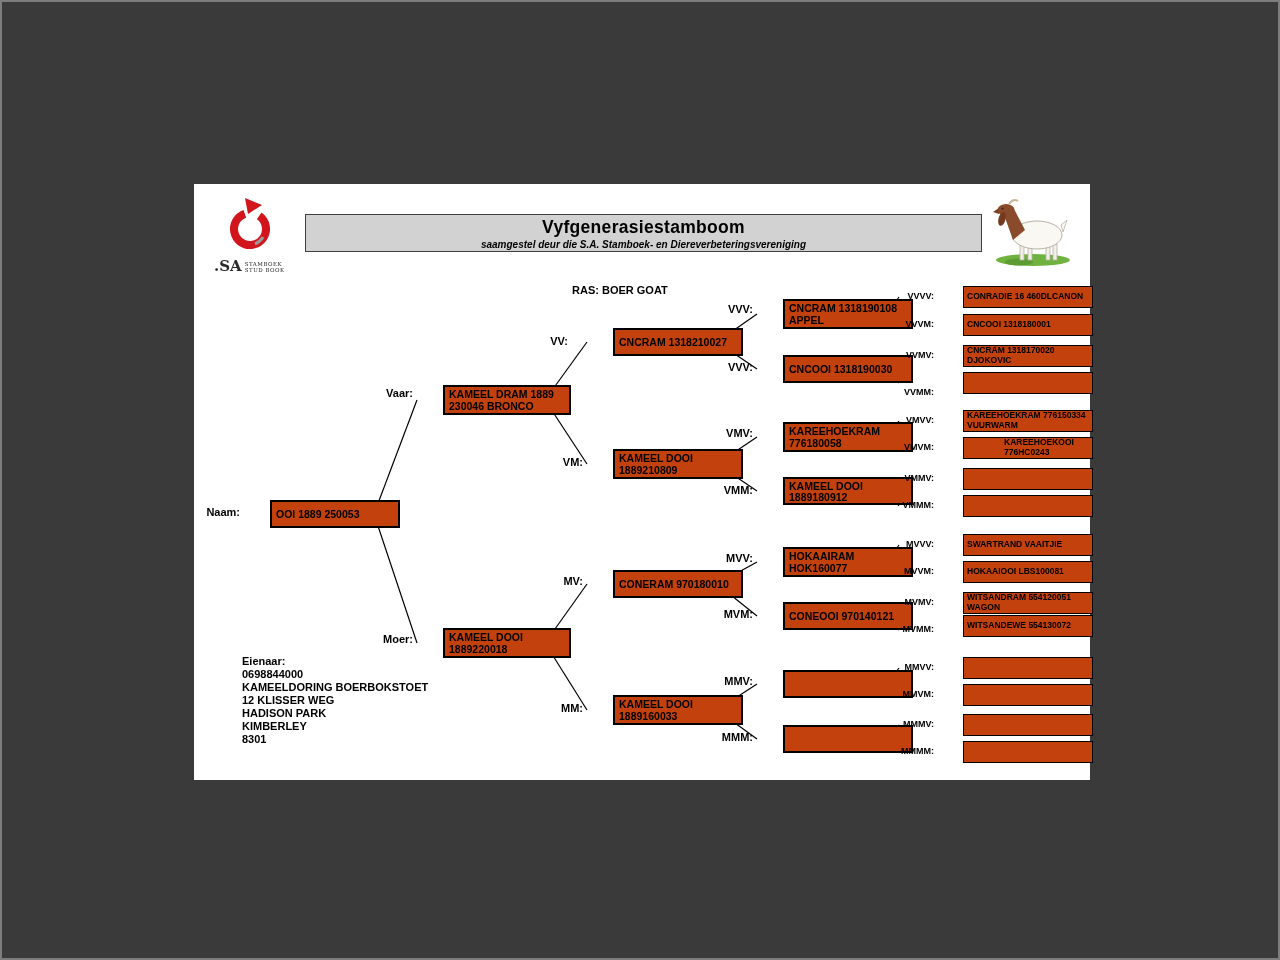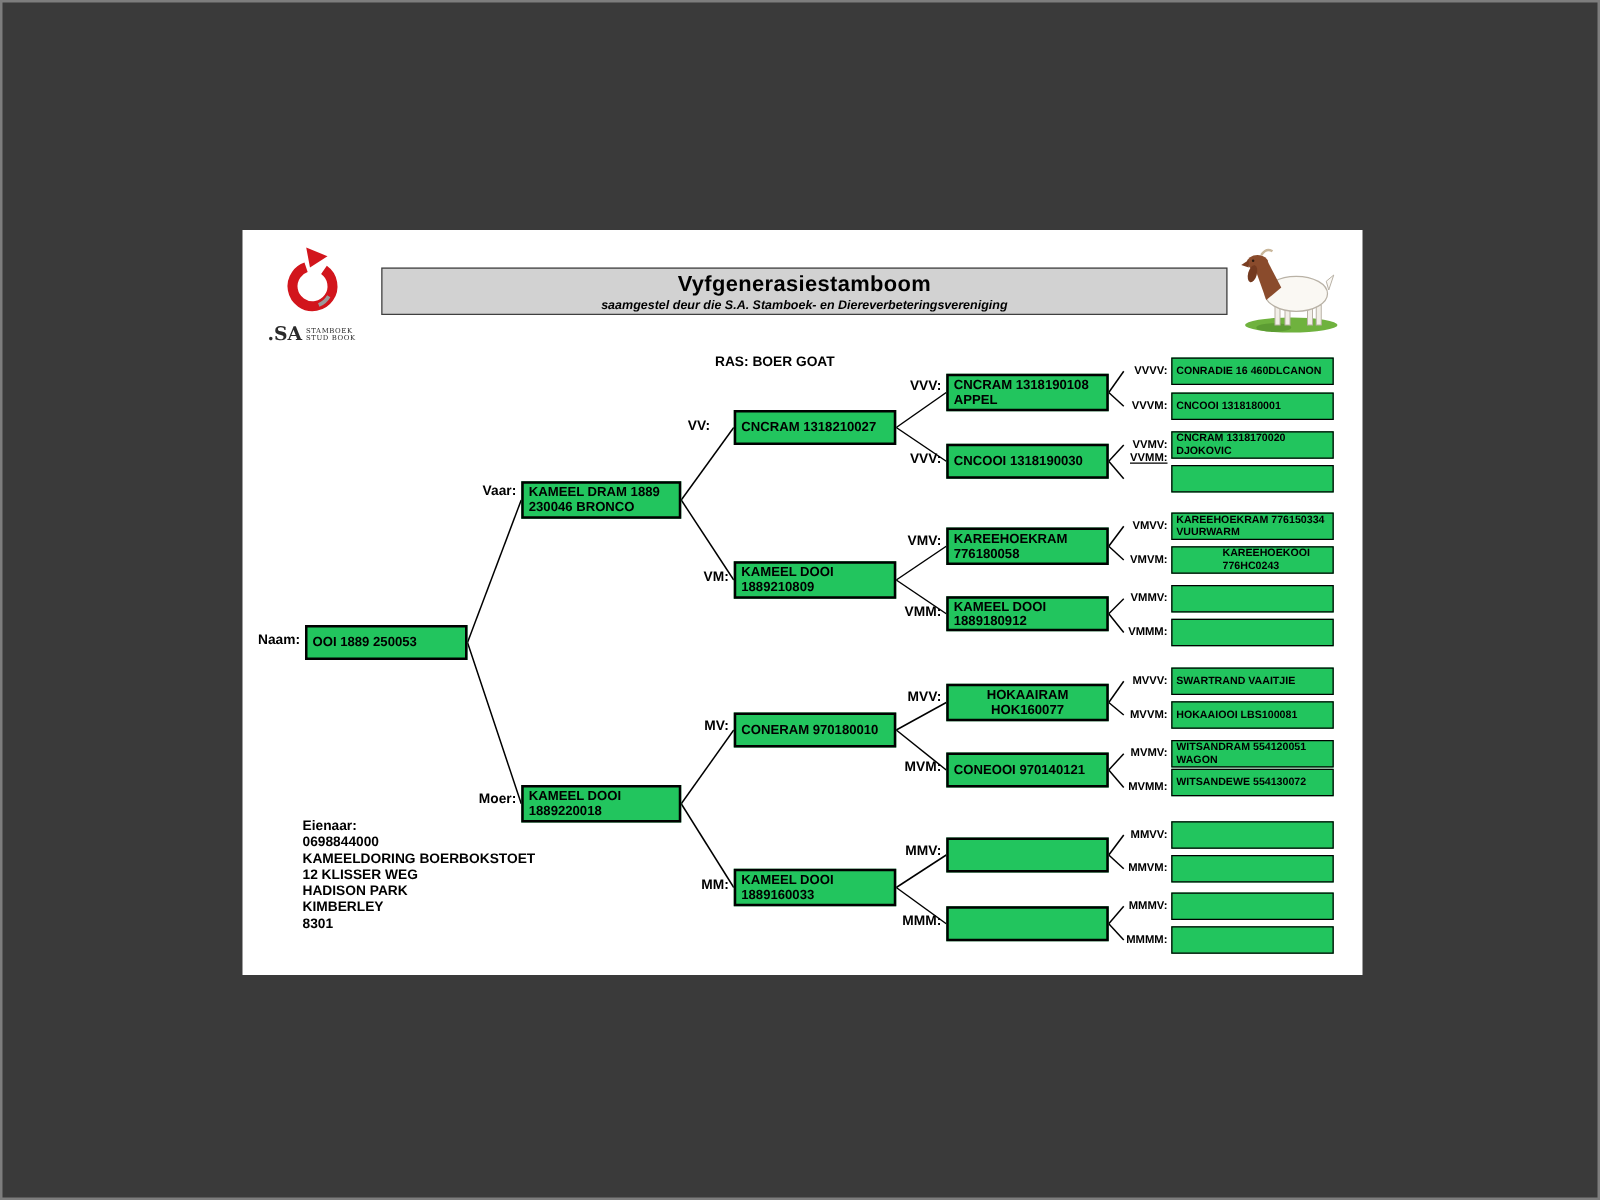--- a/index.html
+++ b/index.html
@@ -22,23 +22,23 @@
   .titlebar{
     position:absolute;left:111px;top:18px;width:677px;height:38px;
     background:#d2d2d2;border:1px solid #3f3f3f;box-sizing:border-box;
     text-align:center;
     margin-top:12px;
   }
   .title{font-size:17.5px;font-weight:bold;margin-top:2px;letter-spacing:.3px;}
   .subtitle{font-size:10px;font-weight:bold;font-style:italic;margin-top:1px;}
   .ras{position:absolute;left:378px;top:100px;font-size:11px;font-weight:bold;}
   .pbox{
-    position:absolute;background:#22c55e;border:2px solid #000;box-sizing:border-box;
+    position:absolute;background:#c2410c;border:2px solid #000;box-sizing:border-box;
     font-weight:bold;font-size:10.5px;line-height:1.15;padding:1px 4px;
-    display:flex;flex-direction:column;justify-content:center;z-index:2;
+    display:flex;flex-direction:column;justify-content:center;z-index:2;margin-left:26px;
   }
   .pbox span{display:block;white-space:nowrap;overflow:hidden;}
   .pbox5{
     font-size:8.5px;line-height:1.15;padding:0 3px;border-width:1.5px;
   }
   .pbox5 span{white-space:normal;overflow:hidden;}
   .plabel{
     position:absolute;font-weight:bold;font-size:11px;width:44px;text-align:right;z-index:2;
   }
   .plabel5{font-size:9px;width:42px;}
@@ -187,21 +187,21 @@
   <div class="pbox" style="left:563px;top:238px;width:130px;height:30px;">
     <span>KAREEHOEKRAM</span>
     <span>776180058</span>
   </div>
   <div class="plabel" style="left:515px;top:300px;">VMM:</div>
   <div class="pbox" style="left:563px;top:293px;width:130px;height:28px;">
     <span>KAMEEL DOOI</span>
     <span>1889180912</span>
   </div>
   <div class="plabel" style="left:515px;top:368px;">MVV:</div>
-  <div class="pbox" style="left:563px;top:363px;width:130px;height:30px;text-align:center;">
+  <div class="pbox" style="left:563px;top:363px;width:130px;height:30px;">
     <span>HOKAAIRAM</span>
     <span>HOK160077</span>
   </div>
   <div class="plabel" style="left:515px;top:424px;">MVM:</div>
   <div class="pbox" style="left:563px;top:418px;width:130px;height:28px;">
     <span>CONEOOI 970140121</span>
   </div>
   <div class="plabel" style="left:515px;top:491px;">MMV:</div>
   <div class="pbox" style="left:563px;top:486px;width:130px;height:28px;">
     <span></span>
@@ -216,21 +216,21 @@
     <span>CONRADIE 16 460DLCANON</span>
   </div>
   <div class="plabel plabel5" style="left:698px;top:135px;">VVVM:</div>
   <div class="pbox pbox5" style="left:743px;top:130px;width:130px;height:22px;">
     <span>CNCOOI 1318180001</span>
   </div>
   <div class="plabel plabel5" style="left:698px;top:166px;">VVMV:</div>
   <div class="pbox pbox5" style="left:743px;top:161px;width:130px;height:22px;">
     <span>CNCRAM 1318170020 DJOKOVIC</span>
   </div>
-  <div class="plabel plabel5" style="left:698px;top:177px;text-decoration:underline;">VVMM:</div>
+  <div class="plabel plabel5" style="left:698px;top:203px;">VVMM:</div>
   <div class="pbox pbox5" style="left:743px;top:188px;width:130px;height:22px;">
     <span></span>
   </div>
   <div class="plabel plabel5" style="left:698px;top:231px;">VMVV:</div>
   <div class="pbox pbox5" style="left:743px;top:226px;width:130px;height:22px;">
     <span>KAREEHOEKRAM 776150334 VUURWARM</span>
   </div>
   <div class="plabel plabel5" style="left:698px;top:258px;">VMVM:</div>
   <div class="pbox pbox5" style="left:743px;top:253px;width:130px;height:22px;padding-left:40px;">
     <span>KAREEHOEKOOI 776HC0243</span>

